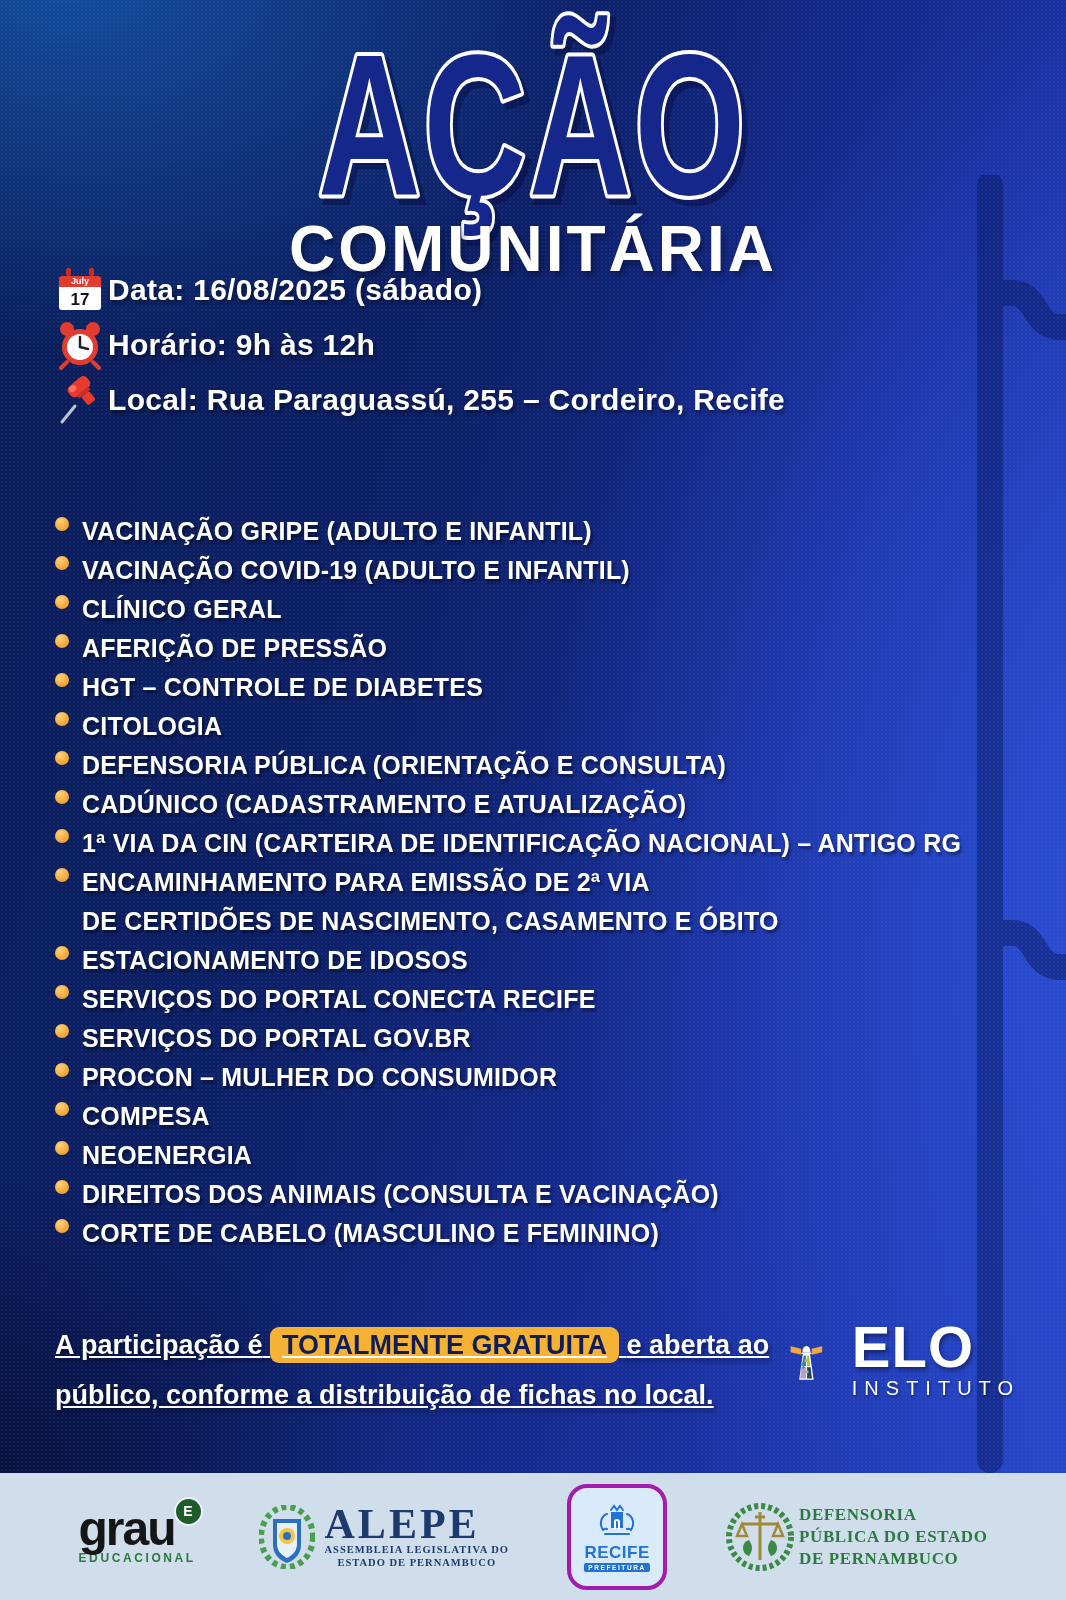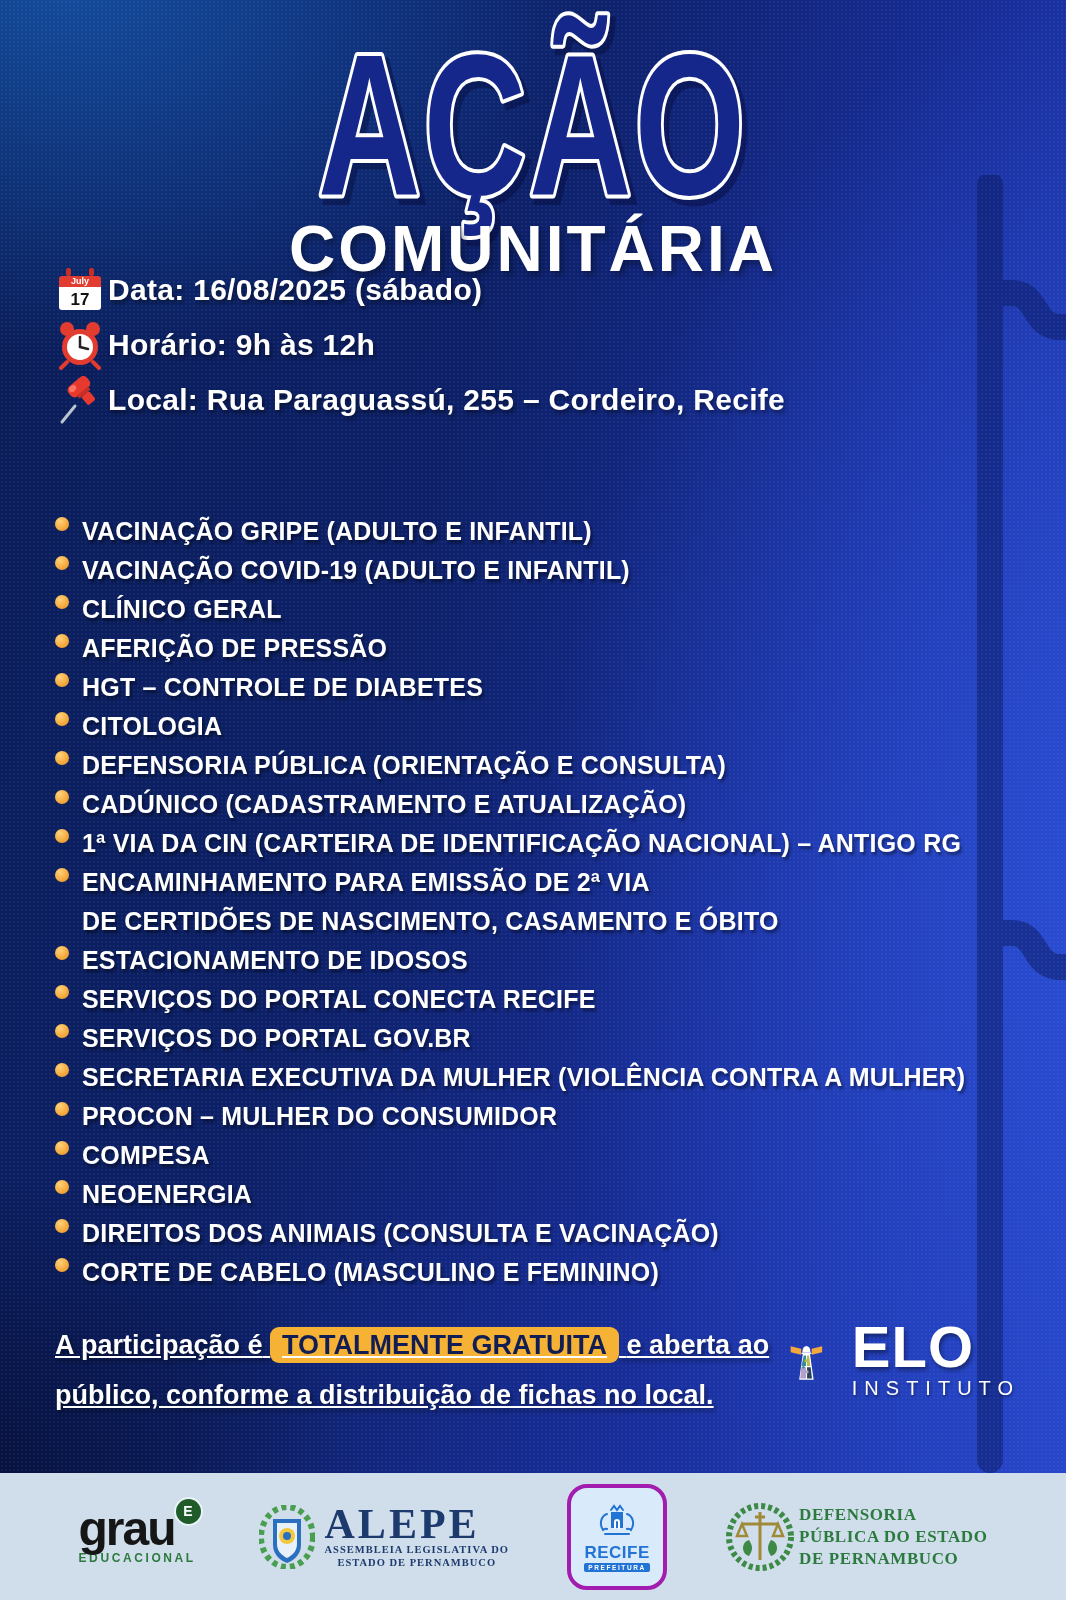--- a/index.html
+++ b/index.html
@@ -191,24 +191,20 @@
       <li class="svc">
         <span class="bullet"></span>
         <span class="svc-text">SERVIÇOS DO PORTAL CONECTA RECIFE</span>
       </li>
       <li class="svc">
         <span class="bullet"></span>
         <span class="svc-text">SERVIÇOS DO PORTAL GOV.BR</span>
       </li>
       <li class="svc">
         <span class="bullet"></span>
-        <span class="svc-text">SECRETARIA EXECUTIVA DA MULHER (VIOLÊNCIA CONTRA A MULHER)</span>
-      </li>
-      <li class="svc">
-        <span class="bullet"></span>
         <span class="svc-text">PROCON – MULHER DO CONSUMIDOR</span>
       </li>
       <li class="svc">
         <span class="bullet"></span>
         <span class="svc-text">COMPESA</span>
       </li>
       <li class="svc">
         <span class="bullet"></span>
         <span class="svc-text">NEOENERGIA</span>
       </li>

